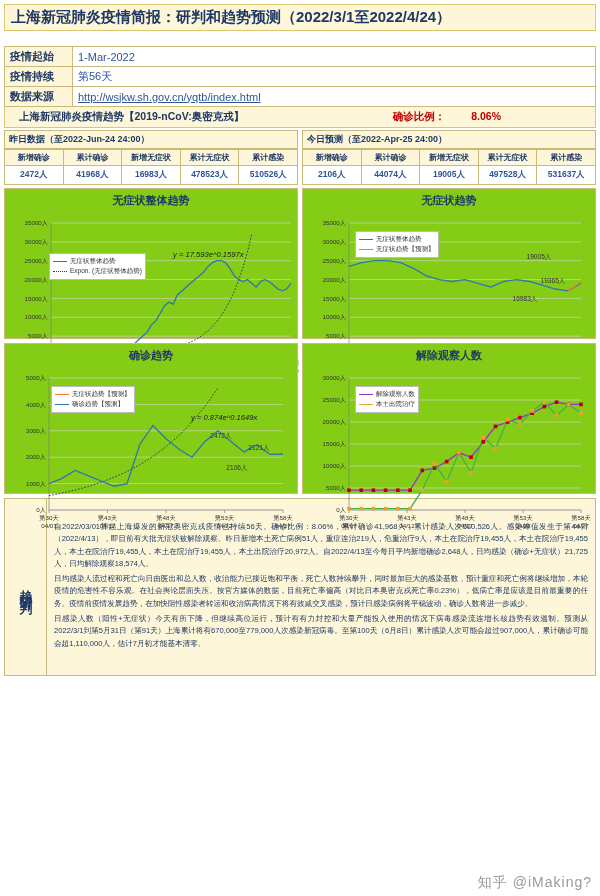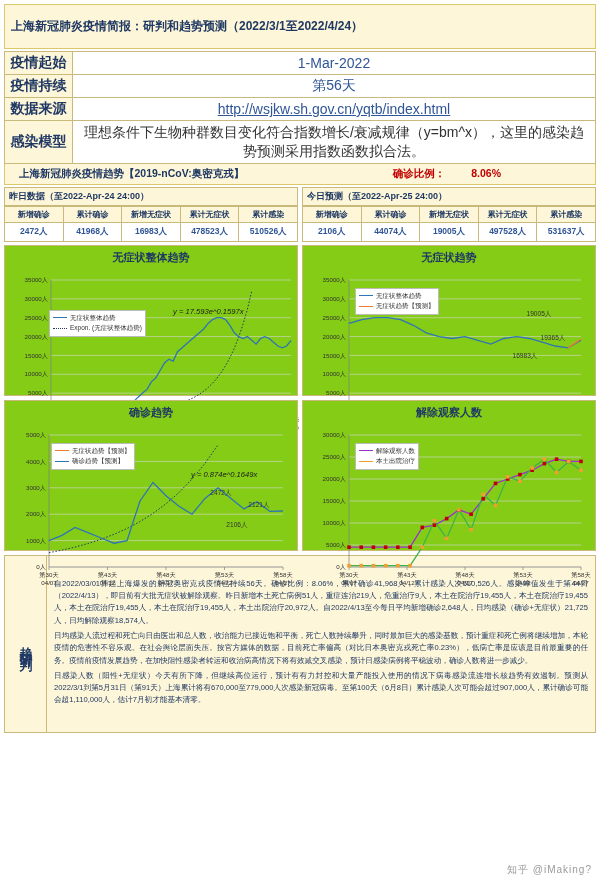--- a/index.html
+++ b/index.html
@@ -11,31 +11,30 @@
     font-family: "Liberation Sans", sans-serif;
     font-size: 9px;
     color: #1a1a1a;
     position: relative;
     overflow: hidden;
   }
   .title-bar {
     background: #fdf6d8;
     border: 1px solid #d9c96a;
     margin: 4px 4px 0 4px;
-    padding: 13px 6px;
-    font-size: 12px;
+    padding: 3px 6px;
+    font-size: 15px;
     font-weight: bold;
     color: #1f3864;
   }
   .meta-table {
-    margin: 2px 4px 0 4px;
+    margin: 15px 4px 0 4px;
     border-collapse: collapse;
     width: calc(100% - 8px);
-    font-size: 14px;
-    text-align: center;
+    font-size: 11px;
   }
   .meta-table td {
     border: 1px solid #c9b97a;
     padding: 2px 5px;
     vertical-align: middle;
   }
   .meta-table td.lbl {
     width: 68px;
     background: #fdf6d8;
     color: #1f3864;
@@ -147,22 +146,22 @@
     padding: 22px 7px;
     font-size: 7.6px;
     line-height: 1.62;
     color: #1f3864;
     text-align: justify;
   }
   .footer-body p { margin: 0 0 3px 0; }
   .watermark {
     position: absolute;
     right: 8px;
-    bottom: 19px;
-    font-size: 10px;
+    bottom: 4px;
+    font-size: 14px;
     color: #9a9a9a;
     letter-spacing: 1px;
   }
   .axis-lbl { font-size: 6.2px; fill: #333; }
   .annot { font-size: 6.6px; fill: #333; }
   .formula { font-size: 7.6px; fill: #1a1a1a; font-style: italic; }
 </style>
 </head>
 <body>
 
@@ -175,37 +174,33 @@
     <td class="val">1-Mar-2022</td>
   </tr>
   <tr>
     <td class="lbl">疫情持续</td>
     <td class="val">第56天</td>
   </tr>
   <tr>
     <td class="lbl">数据来源</td>
     <td class="val"><a href="#">http://wsjkw.sh.gov.cn/yqtb/index.html</a></td>
   </tr>
-  <tr>
-    <td class="lbl">感染模型</td>
-    <td class="val model">理想条件下生物种群数目变化符合指数增长/衰减规律（y=bm^x），这里的感染趋势预测采用指数函数拟合法。</td>
-  </tr>
 </tbody>
   </table>
 
 <div class="trend-bar">
   <span>上海新冠肺炎疫情趋势【2019-nCoV:奥密克戎】</span>
   <span class="rate">
     <span>确诊比例：</span><span class="v">8.06%</span>
   </span>
 </div>
 
 <div class="stats-wrap">
   <div class="stats-block">
-    <div class="stats-head">昨日数据（至2022-Apr-24 24:00）</div>
+    <div class="stats-head">昨日数据（至2022-Jun-24 24:00）</div>
     <table class="stats">
       <tbody>
           <tr>
         <th>新增确诊</th>
         <th>累计确诊</th>
         <th>新增无症状</th>
         <th>累计无症状</th>
         <th>累计感染</th>
       </tr>
       <tr>

